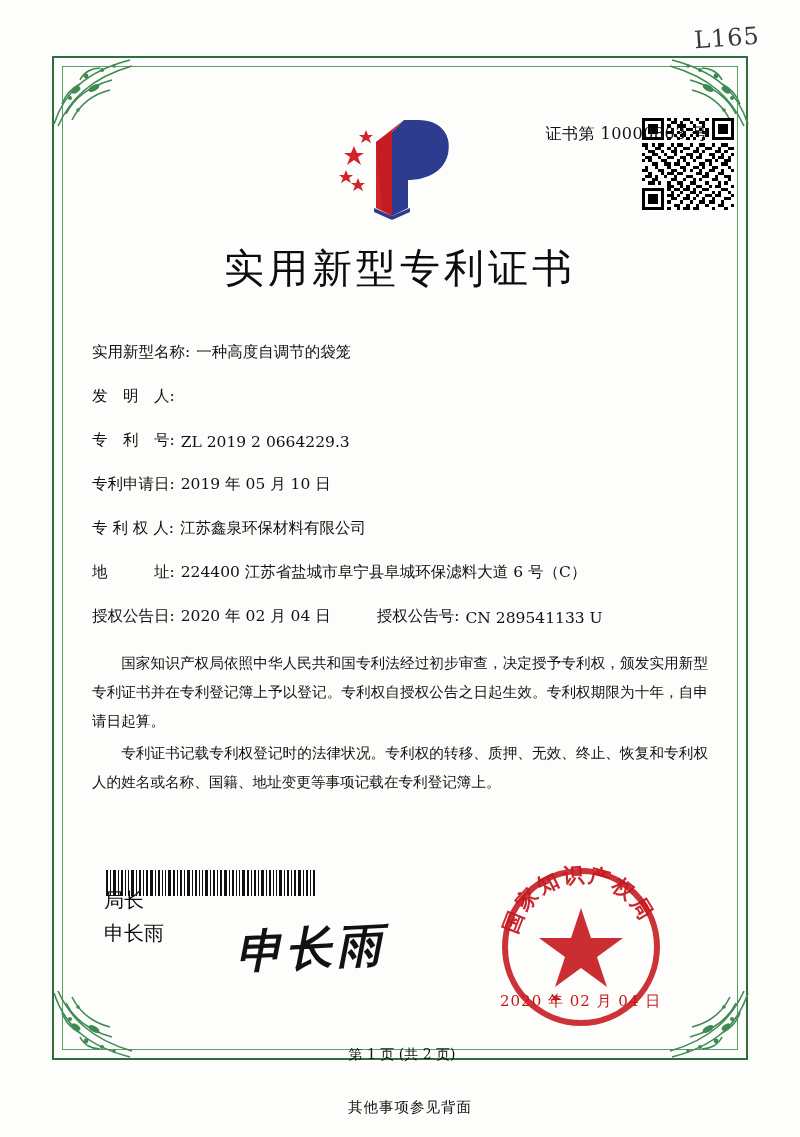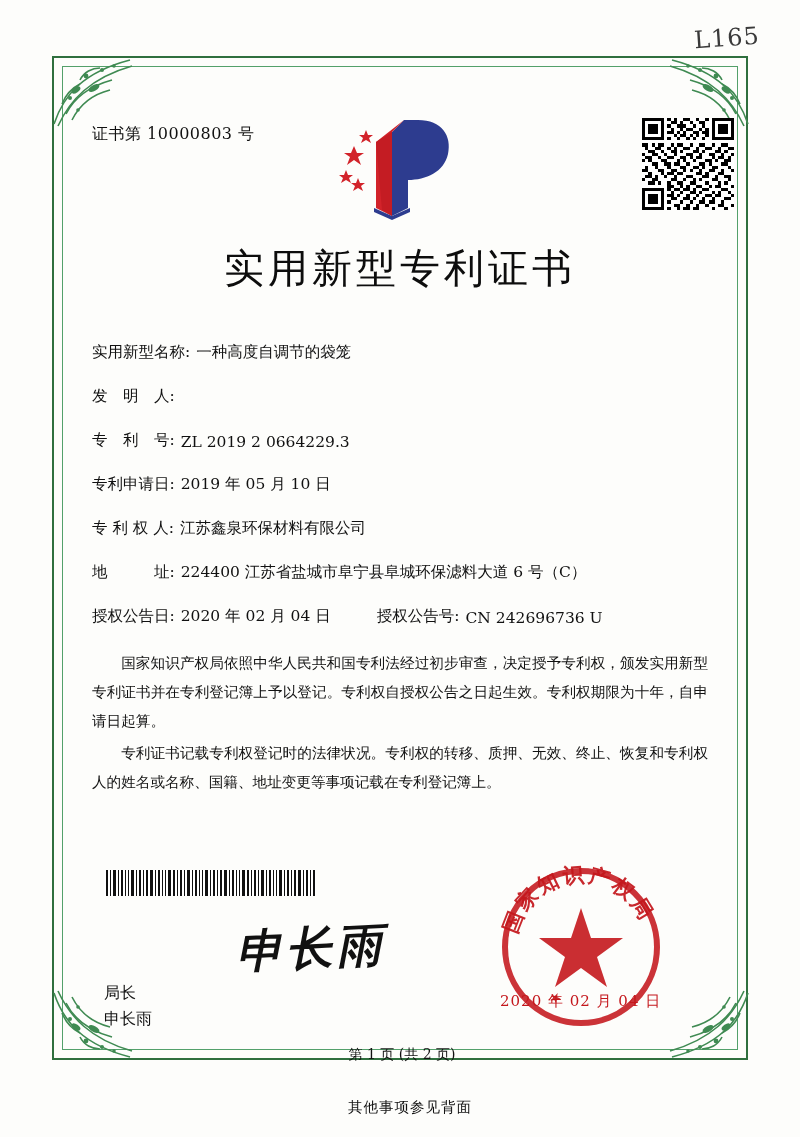--- a/index.html
+++ b/index.html
@@ -73,20 +73,21 @@
     top: 110px;
     width: 616px;
   }
 
   .cert-no {
     font-family: "DejaVu Serif", "Liberation Serif", serif;
     font-size: 16px;
     color: #111;
     letter-spacing: 0.5px;
     margin-top: 14px;
+    text-align: right;
   }
 
   
   .logo {
     position: absolute;
     left: 330px;
     top: 112px;
     width: 130px;
     height: 110px;
   }
@@ -161,23 +162,23 @@
     top: 870px;
     width: 212px;
     height: 26px;
   }
   .barcode svg { display:block; width:100%; height:100%; }
 
   
   .director {
     position: absolute;
     left: 104px;
-    top: 980px;
+    top: 884px;
     font-family: Liberation Sans, sans-serif;
-    font-size: 16px;
+    font-size: 20px;
     line-height: 1.65;
     color: #111;
   }
 
   
   .signature {
     position: absolute;
     left: 236px;
     top: 918px;
     font-family: "DejaVu Serif", "Liberation Serif", serif;
@@ -586,21 +587,21 @@
         <span class="field-value">江苏鑫泉环保材料有限公司</span>
       </div>
       <div class="field-row">
         <span class="field-label">地　　　址:</span>
         <span class="field-value">224400 江苏省盐城市阜宁县阜城环保滤料大道 6 号（C）</span>
       </div>
       <div class="field-row two-col">
         <span class="field-label">授权公告日:</span>
         <span class="field-value">2020 年 02 月 04 日</span>
         <span class="field-label2">授权公告号:</span>
-        <span class="field-value">CN 242696736 U</span>
+        <span class="field-value">CN 289541133 U</span>
       </div>
     </div>
 
     <div class="paragraphs">
       <p>国家知识产权局依照中华人民共和国专利法经过初步审查，决定授予专利权，颁发实用新型专利证书并在专利登记簿上予以登记。专利权自授权公告之日起生效。专利权期限为十年，自申请日起算。</p>
       <p>专利证书记载专利权登记时的法律状况。专利权的转移、质押、无效、终止、恢复和专利权人的姓名或名称、国籍、地址变更等事项记载在专利登记簿上。</p>
     </div>
   </div>
 
   <div class="barcode">

